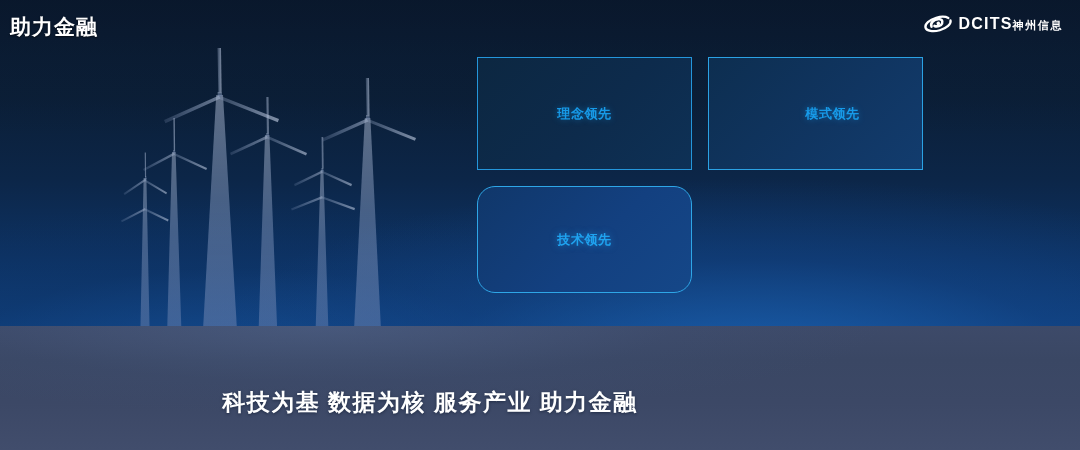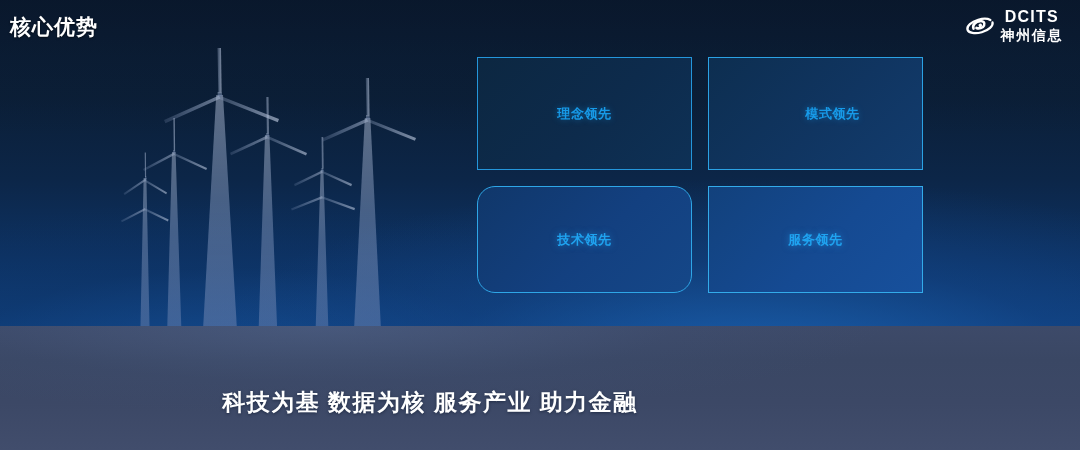--- a/index.html
+++ b/index.html
@@ -119,33 +119,32 @@
     align-items: center;
     gap: 6px;
   }
   .logo-mark {
     width: 30px;
     height: 30px;
     flex: 0 0 auto;
   }
   .logo-text {
     display: flex;
-    flex-direction: column;
     align-items: center;
     line-height: 1;
   }
   .logo-en {
     color: #ffffff;
     font-size: 16px;
     font-weight: bold;
     letter-spacing: 1.2px;
   }
   .logo-cn {
     color: #ffffff;
-    font-size: 14px;
+    font-size: 11px;
     font-weight: bold;
     letter-spacing: 1.6px;
     margin-top: 3px;
   }
 
   
   .cards {
     position: absolute;
     left: 477px;
     top: 57px;
@@ -292,21 +291,21 @@
       <path d="M367.0 118.6 L322.0 138.6 L323.2 141.4 L368.2 121.4 Z" fill="url(#bladeGradL)"></path>
       <path d="M368.4 119.0 L416.0 138.0 L414.9 140.8 L367.4 121.8 Z" fill="url(#bladeGrad)"></path>
       <path d="M366.6 115.6 L365.8 78.0 L369.0 78.0 L369.5 115.6 Z" fill="url(#bladeGrad)"></path>
     </g>
   </svg>
 
   <div class="ground">
     <div class="ground-sheen"></div>
   </div>
 
-  <div class="page-title">核心优势</div>
+  <div class="page-title">助力金融</div>
 
   <div class="logo">
     <svg class="logo-mark" viewBox="0 0 60 60">
       <g transform="rotate(-22 30 30)">
         <ellipse cx="30" cy="30" rx="26" ry="13" fill="none" stroke="#ffffff" stroke-width="4.6" stroke-dasharray="118 45" stroke-linecap="round" transform="rotate(6 30 30)"></ellipse>
         <path d="M16 30 C16 22, 26 18, 34 21 C40 23, 42 28, 38 32 C34 36, 26 35, 22 31" fill="none" stroke="#ffffff" stroke-width="5.2" stroke-linecap="round"></path>
         <circle cx="31" cy="29" r="3.6" fill="#ffffff"></circle>
       </g>
     </svg>
     <span class="logo-text">
@@ -318,20 +317,17 @@
   <div class="cards">
     <div class="card card-1">
       <span class="card-label">理念领先</span>
     </div>
     <div class="card card-2">
       <span class="card-label">模式领先</span>
     </div>
     <div class="card card-3">
       <span class="card-label">技术领先</span>
     </div>
-    <div class="card card-4">
-      <span class="card-label">服务领先</span>
-    </div>
   </div>
 
   <div class="tagline">科技为基   数据为核   服务产业   助力金融</div>
 
 </div>
 
 </body></html>

